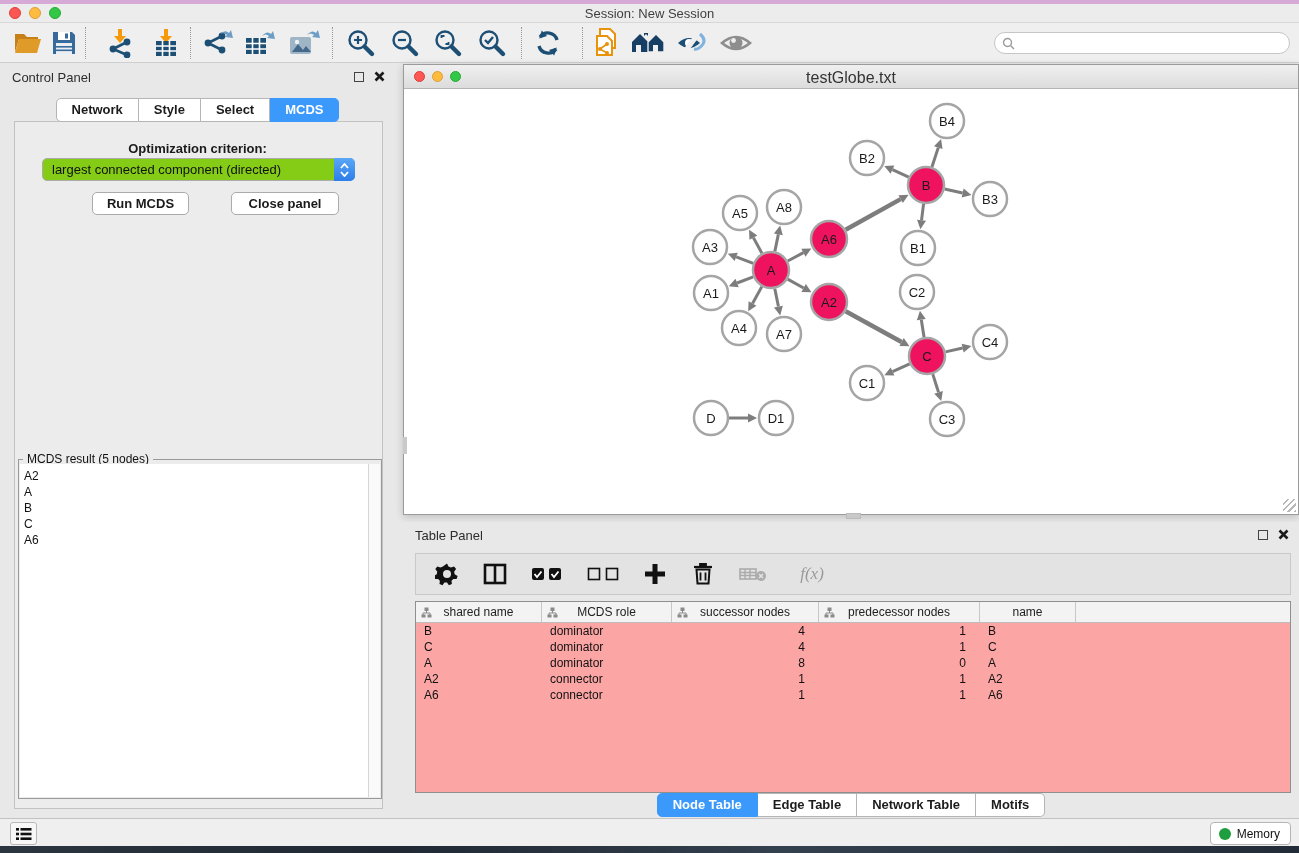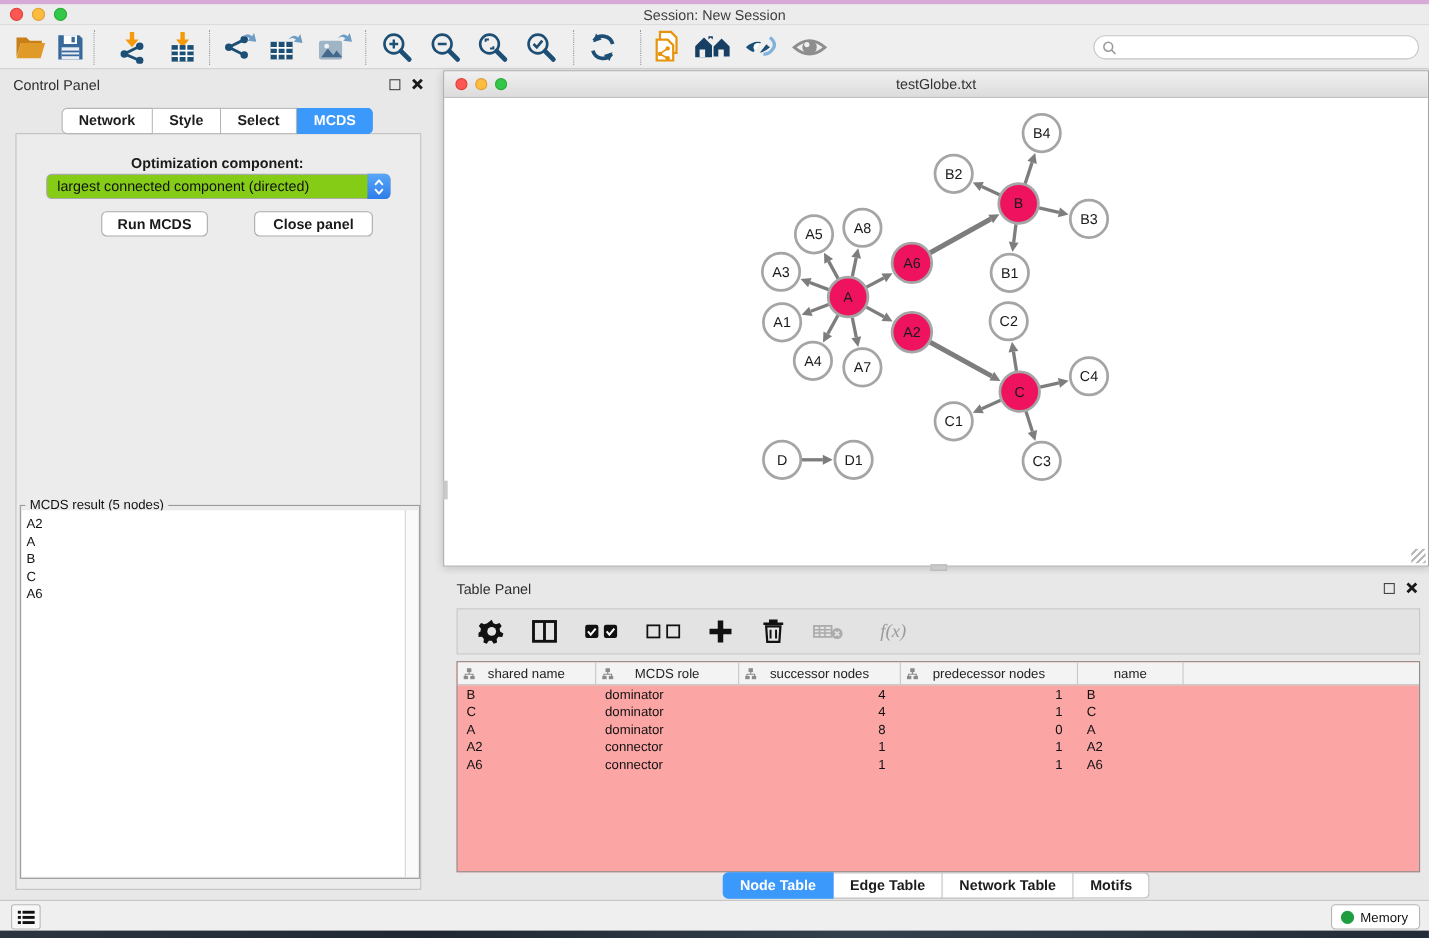--- a/index.html
+++ b/index.html
@@ -64,21 +64,21 @@
     padding-top:4px; overflow:hidden; }
   .result-list .item { font-size:12px; color:#111; padding:1px 0 1px 4px; line-height:14px; }
   .result-scroll { position:absolute; top:4px; right:1px; bottom:1px; width:12px; background:#FAFAFA;
     border-left:1px solid #D5D5D5; }
 
   
   .net-window { position:absolute; left:403px; top:60px; width:896px; height:451px;
     border:1px solid #9B9B9B; background:#fff; box-shadow:0 2px 8px rgba(0,0,0,0.18); }
   .net-titlebar { position:relative; height:24px; background:linear-gradient(#F0F0F0,#DCDCDC);
     border-bottom:1px solid #B5B5B5; }
-  .net-titlebar .title { position:absolute; left:0; right:0; top:4px; text-align:center; font-size:13px; color:#333; }
+  .net-titlebar .title { position:absolute; left:0; right:0; top:4px; text-align:center; font-size:16px; color:#333; }
   .net-lights { position:absolute; left:10px; top:6px; display:flex; gap:7px; }
   .net-lights .light { width:11px; height:11px; }
   .net-canvas { position:absolute; left:0; top:24px; right:0; bottom:0; background:#fff; overflow:hidden; }
   .resize-grip { position:absolute; right:2px; bottom:2px; width:13px; height:13px;
     background:repeating-linear-gradient(135deg, transparent 0 3px, #B8B8B8 3px 4.5px); }
   .canvas-stub-left { position:absolute; left:-1px; top:372px; width:4px; height:17px; background:#C9C9C9; }
   .canvas-stub-bottom { position:absolute; left:442px; bottom:-5px; width:15px; height:6px; background:#C9C9C9; border:1px solid #bbb; }
 
   
   .table-panel { position:absolute; left:403px; top:518px; width:896px; height:298px; background:#E8E8E8; }
@@ -283,21 +283,21 @@
           </svg>
       </div>
     </div>
     <div class="cp-content"></div>
     <div class="seg-tabs" id="control-tabs">
         <span class="seg-tab">Network</span>
         <span class="seg-tab">Style</span>
         <span class="seg-tab">Select</span>
         <span class="seg-tab active">MCDS</span>
       </div>
-    <div class="opt-label">Optimization component:</div>
+    <div class="opt-label">Optimization criterion:</div>
     <div class="dropdown">
       <span class="dd-text">largest connected component (directed)</span>
       <span class="dd-stepper">
         <svg width="9" height="6" viewBox="0 0 9 6">
             <path d="M1 5 L4.5 1 L8 5" fill="none" stroke="#fff" stroke-width="1.8"></path>
           </svg>
         <svg width="9" height="6" viewBox="0 0 9 6">
             <path d="M1 1 L4.5 5 L8 1" fill="none" stroke="#fff" stroke-width="1.8"></path>
           </svg>
       </span>

